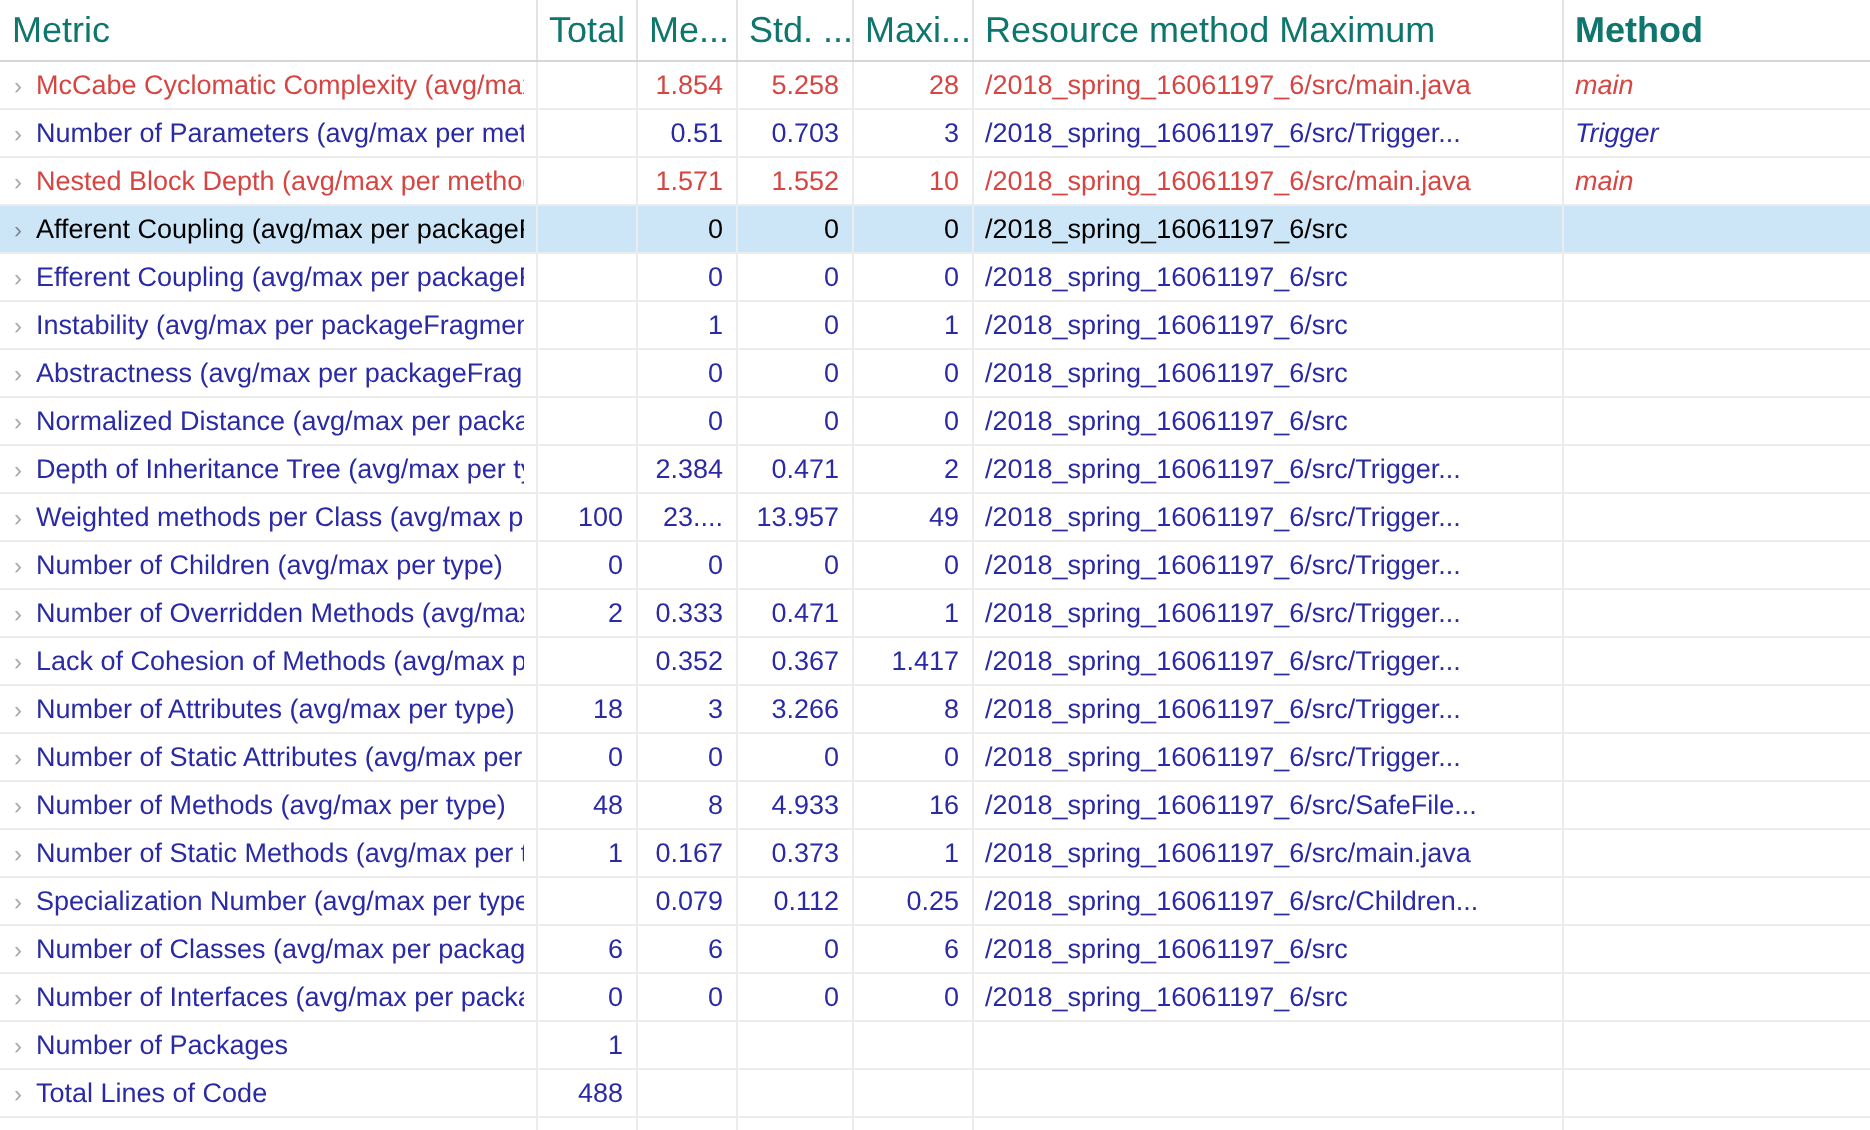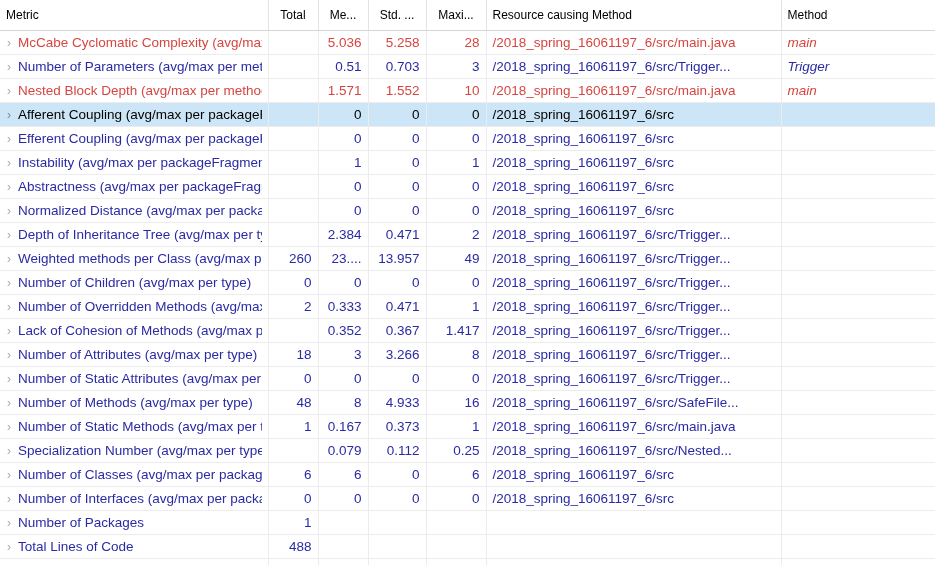--- a/index.html
+++ b/index.html
@@ -24,33 +24,33 @@
   #metrics-table col.c-total    { width: 50px; }
   #metrics-table col.c-mean     { width: 50px; }
   #metrics-table col.c-std      { width: 58px; }
   #metrics-table col.c-max      { width: 60px; }
   #metrics-table col.c-resource { width: 295px; }
   #metrics-table col.c-method   { width: 154px; }
 
   thead th {
     height: 30px;
     background: #ffffff;
-    color: #000000;
+    color: #0f766e;
     font-weight: normal;
-    font-size: 12px;
+    font-size: 18px;
     text-align: left;
     padding: 0 6px;
     border-bottom: 1px solid #d6d6d6;
     border-right: 1px solid #e3e3e3;
     white-space: nowrap;
     overflow: hidden;
     vertical-align: middle;
   }
   thead th.num { text-align: center; }
-  thead th:last-child { border-right: none; }
+  thead th:last-child { border-right: none; font-weight: bold; }
 
   tbody tr { height: 23px; }
   tbody tr.selected { background: #cde6f7; }
   tbody tr.selected td { color: #000000; }
 
   tbody td {
     height: 23px;
     padding: 0 6px;
     border-bottom: 1px solid #ececec;
     border-right: 1px solid #ececec;
@@ -107,34 +107,34 @@
       <col class="c-resource">
       <col class="c-method">
   </colgroup>
   <thead>
     <tr>
       <th>Metric</th>
       <th class="num">Total</th>
       <th class="num">Me...</th>
       <th class="num">Std. ...</th>
       <th class="num">Maxi...</th>
-      <th>Resource causing Method</th>
+      <th>Resource method Maximum</th>
       <th>Method</th>
     </tr>
   </thead>
   <tbody id="table-body">
       <tr class="sev-red">
         <td class="metric-cell">
           <div class="metric-inner">
             <span class="chevron">›</span>
             <span class="metric-label">McCabe Cyclomatic Complexity (avg/max per method)</span>
           </div>
         </td>
         <td class="num"></td>
-        <td class="num">5.036</td>
+        <td class="num">1.854</td>
         <td class="num">5.258</td>
         <td class="num">28</td>
         <td>/2018_spring_16061197_6/src/main.java</td>
         <td>main</td>
       </tr>
       <tr class="sev-blue">
         <td class="metric-cell">
           <div class="metric-inner">
             <span class="chevron">›</span>
             <span class="metric-label">Number of Parameters (avg/max per method)</span>
@@ -245,21 +245,21 @@
         <td>/2018_spring_16061197_6/src/Trigger...</td>
         <td></td>
       </tr>
       <tr class="sev-blue">
         <td class="metric-cell">
           <div class="metric-inner">
             <span class="chevron">›</span>
             <span class="metric-label">Weighted methods per Class (avg/max per type)</span>
           </div>
         </td>
-        <td class="num">260</td>
+        <td class="num">100</td>
         <td class="num">23....</td>
         <td class="num">13.957</td>
         <td class="num">49</td>
         <td>/2018_spring_16061197_6/src/Trigger...</td>
         <td></td>
       </tr>
       <tr class="sev-blue">
         <td class="metric-cell">
           <div class="metric-inner">
             <span class="chevron">›</span>
@@ -361,21 +361,21 @@
         <td class="metric-cell">
           <div class="metric-inner">
             <span class="chevron">›</span>
             <span class="metric-label">Specialization Number (avg/max per type)</span>
           </div>
         </td>
         <td class="num"></td>
         <td class="num">0.079</td>
         <td class="num">0.112</td>
         <td class="num">0.25</td>
-        <td>/2018_spring_16061197_6/src/Nested...</td>
+        <td>/2018_spring_16061197_6/src/Children...</td>
         <td></td>
       </tr>
       <tr class="sev-blue">
         <td class="metric-cell">
           <div class="metric-inner">
             <span class="chevron">›</span>
             <span class="metric-label">Number of Classes (avg/max per packageFragment)</span>
           </div>
         </td>
         <td class="num">6</td>

